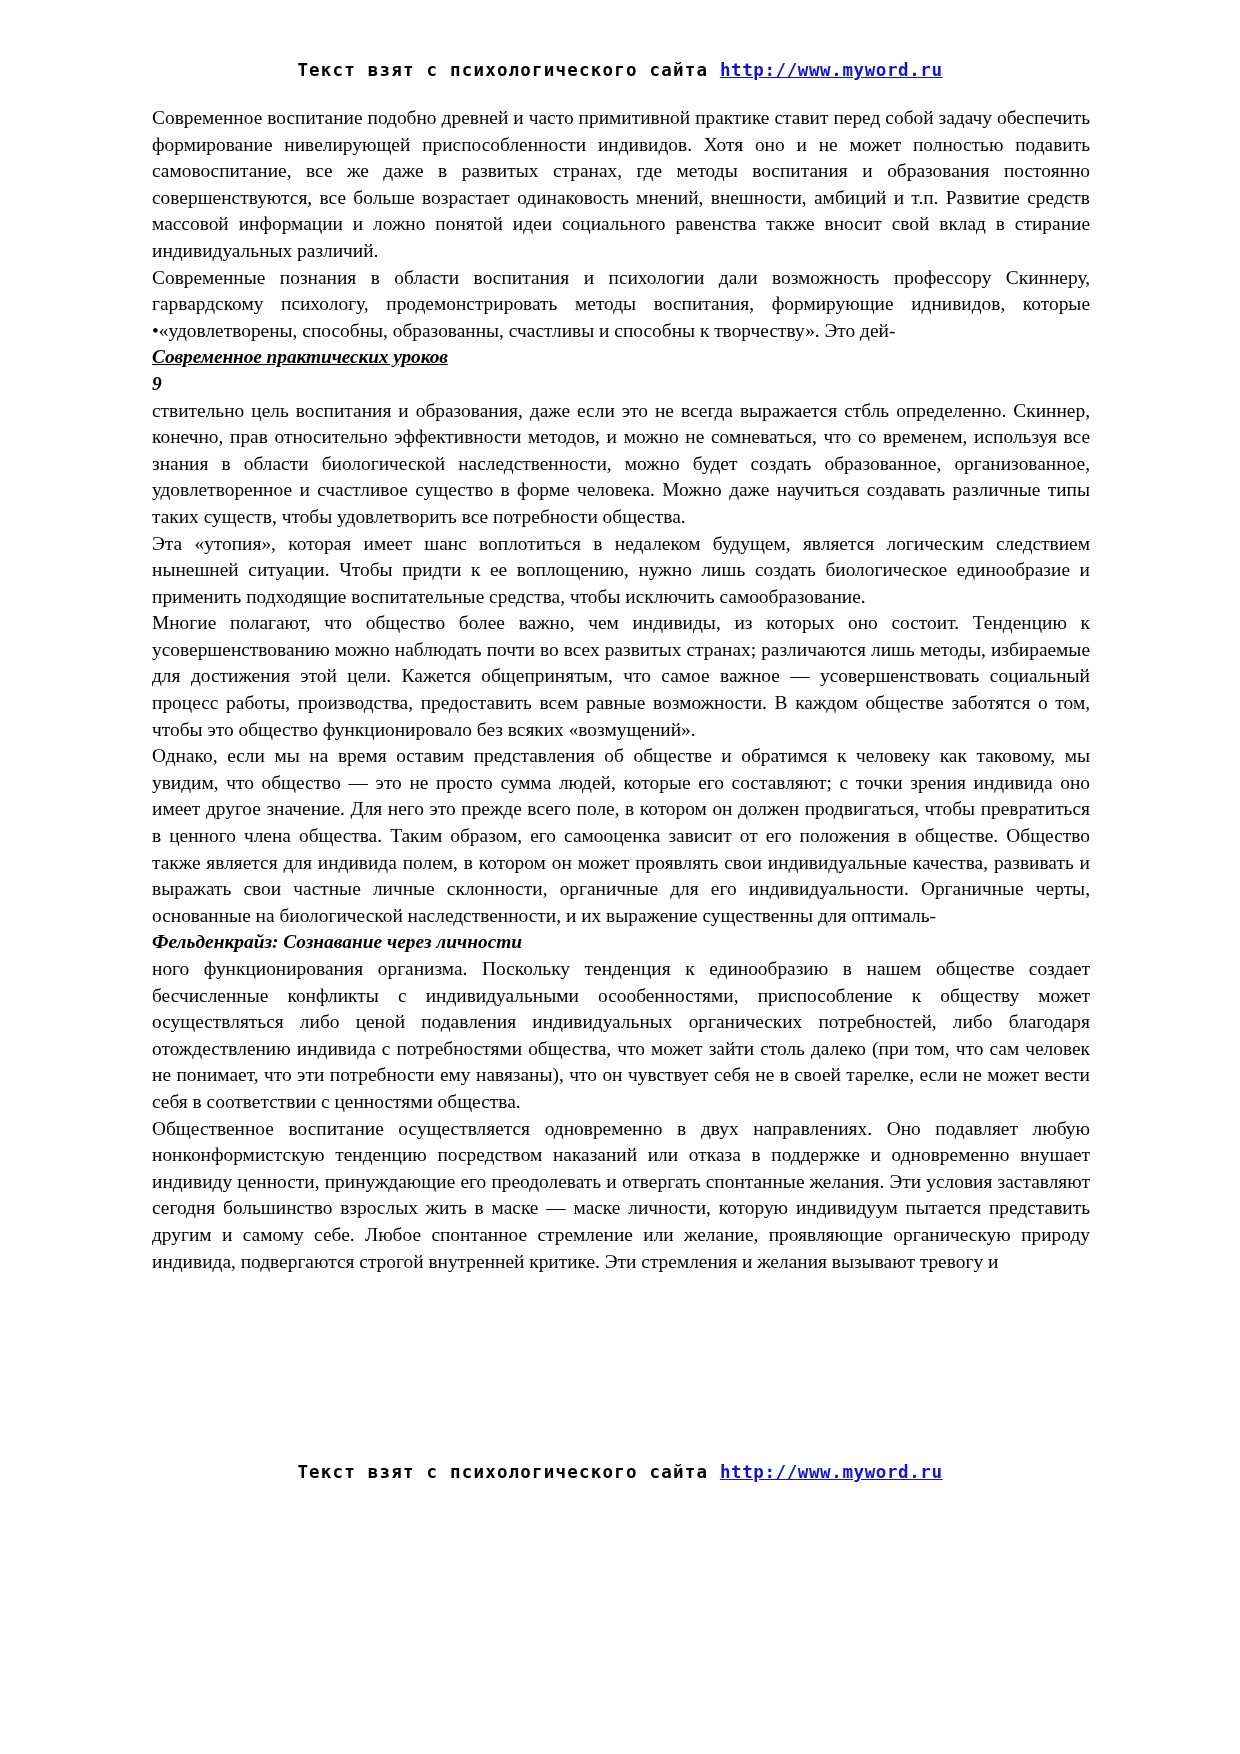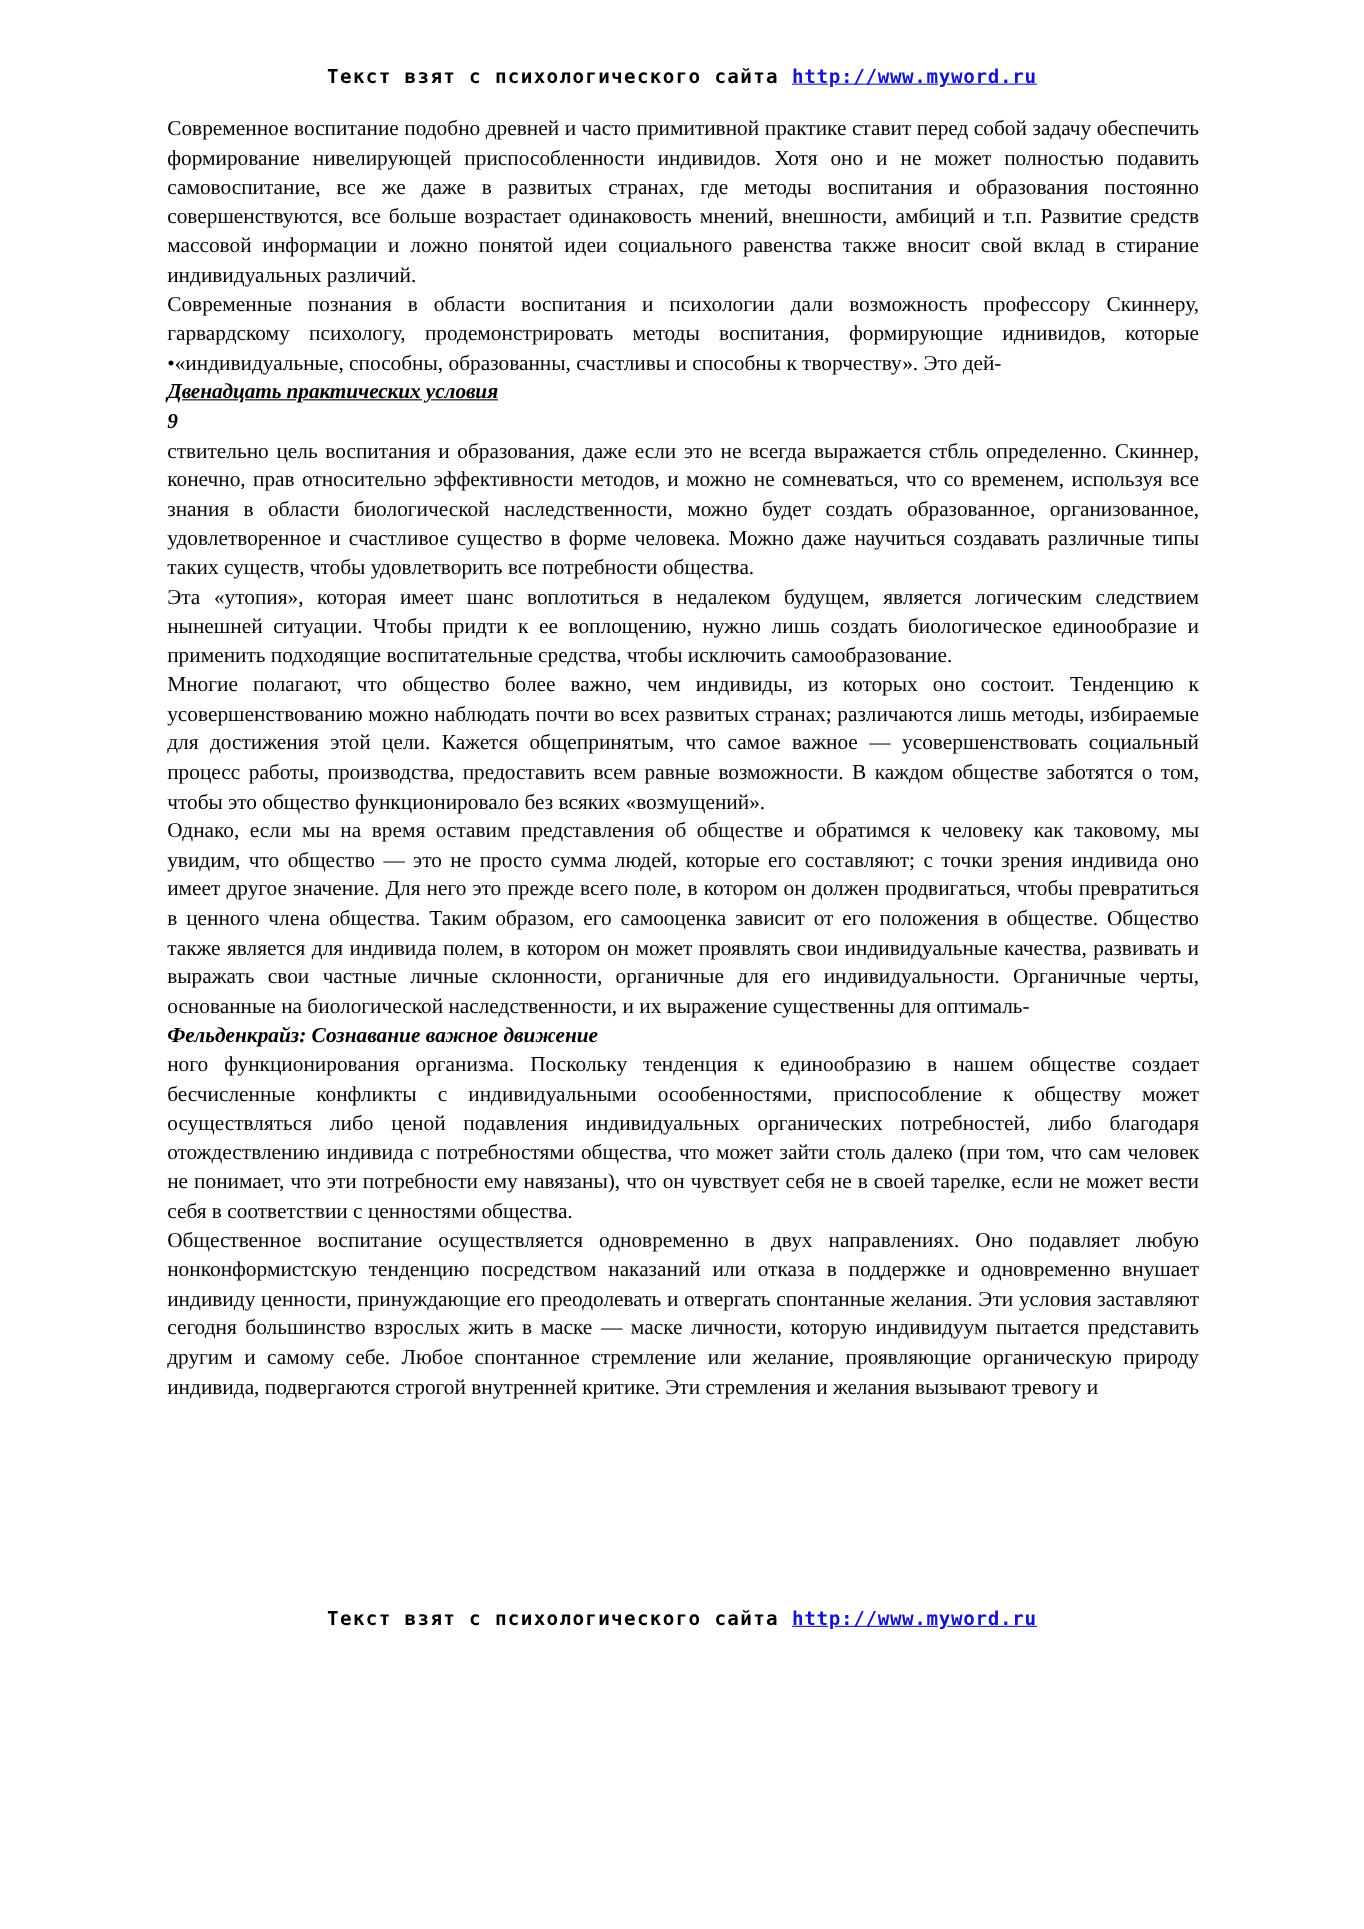--- a/index.html
+++ b/index.html
@@ -96,28 +96,28 @@
 
 <div class="page">
 
   <div class="watermark watermark-top">
     <span>Текст взят с психологического сайта</span>
     <span class="url">http://www.myword.ru</span>
   </div>
 
   <div class="content">
       <p class="body-par">Современное воспитание подобно древней и часто примитивной практике ставит перед собой задачу обеспечить формирование нивелирующей приспособленности индивидов. Хотя оно и не может полностью подавить самовоспитание, все же даже в развитых странах, где методы воспитания и образования постоянно совершенствуются, все больше возрастает одинаковость мнений, внешности, амбиций и т.п. Развитие средств массовой информации и ложно понятой идеи социального равенства также вносит свой вклад в стирание индивидуальных различий.</p>
-      <p class="body-par">Современные познания в области воспитания и психологии дали возможность профессору Скиннеру, гарвардскому психологу, продемонстрировать методы воспитания, формирующие иднивидов, которые •«индивидуальные, способны, образованны, счастливы и способны к творчеству». Это дей-</p>
-      <p class="heading-underlined">Двенадцать практических условия</p>
+      <p class="body-par">Современные познания в области воспитания и психологии дали возможность профессору Скиннеру, гарвардскому психологу, продемонстрировать методы воспитания, формирующие иднивидов, которые •«удовлетворены, способны, образованны, счастливы и способны к творчеству». Это дей-</p>
+      <p class="heading-underlined">Современное практических уроков</p>
       <p class="page-number">9</p>
       <p class="body-par">ствительно цель воспитания и образования, даже если это не всегда выражается стбль определенно. Скиннер, конечно, прав относительно эффективности методов, и можно не сомневаться, что со временем, используя все знания в области биологической наследственности, можно будет создать образованное, организованное, удовлетворенное и счастливое существо в форме человека. Можно даже научиться создавать различные типы таких существ, чтобы удовлетворить все потребности общества.</p>
       <p class="body-par">Эта «утопия», которая имеет шанс воплотиться в недалеком будущем, является логическим следствием нынешней ситуации. Чтобы придти к ее воплощению, нужно лишь создать биологическое единообразие и применить подходящие воспитательные средства, чтобы исключить самообразование.</p>
       <p class="body-par">Многие полагают, что общество более важно, чем индивиды, из которых оно состоит. Тенденцию к усовершенствованию можно наблюдать почти во всех развитых странах; различаются лишь методы, избираемые для достижения этой цели. Кажется общепринятым, что самое важное — усовершенствовать социальный процесс работы, производства, предоставить всем равные возможности. В каждом обществе заботятся о том, чтобы это общество функционировало без всяких «возмущений».</p>
       <p class="body-par">Однако, если мы на время оставим представления об обществе и обратимся к человеку как таковому, мы увидим, что общество — это не просто сумма людей, которые его составляют; с точки зрения индивида оно имеет другое значение. Для него это прежде всего поле, в котором он должен продвигаться, чтобы превратиться в ценного члена общества. Таким образом, его самооценка зависит от его положения в обществе. Общество также является для индивида полем, в котором он может проявлять свои индивидуальные качества, развивать и выражать свои частные личные склонности, органичные для его индивидуальности. Органичные черты, основанные на биологической наследственности, и их выражение существенны для оптималь-</p>
-      <p class="running-title">Фельденкрайз: Сознавание важное движение</p>
+      <p class="running-title">Фельденкрайз: Сознавание через личности</p>
       <p class="body-par">ного функционирования организма. Поскольку тенденция к единообразию в нашем обществе создает бесчисленные конфликты с индивидуальными осообенностями, приспособление к обществу может осуществляться либо ценой подавления индивидуальных органических потребностей, либо благодаря отождествлению индивида с потребностями общества, что может зайти столь далеко (при том, что сам человек не понимает, что эти потребности ему навязаны), что он чувствует себя не в своей тарелке, если не может вести себя в соответствии с ценностями общества.</p>
       <p class="body-par">Общественное воспитание осуществляется одновременно в двух направлениях. Оно подавляет любую нонконформистскую тенденцию посредством наказаний или отказа в поддержке и одновременно внушает индивиду ценности, принуждающие его преодолевать и отвергать спонтанные желания. Эти условия заставляют сегодня большинство взрослых жить в маске — маске личности, которую индивидуум пытается представить другим и самому себе. Любое спонтанное стремление или желание, проявляющие органическую природу индивида, подвергаются строгой внутренней критике. Эти стремления и желания вызывают тревогу и</p>
     </div>
 
   <div class="watermark watermark-bottom">
     <span>Текст взят с психологического сайта</span>
     <span class="url">http://www.myword.ru</span>
   </div>
 
 </div>

